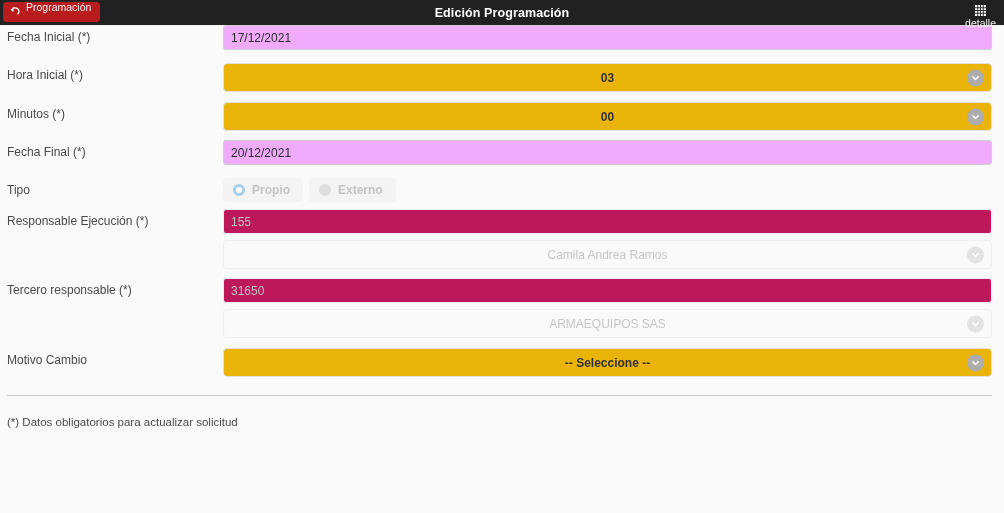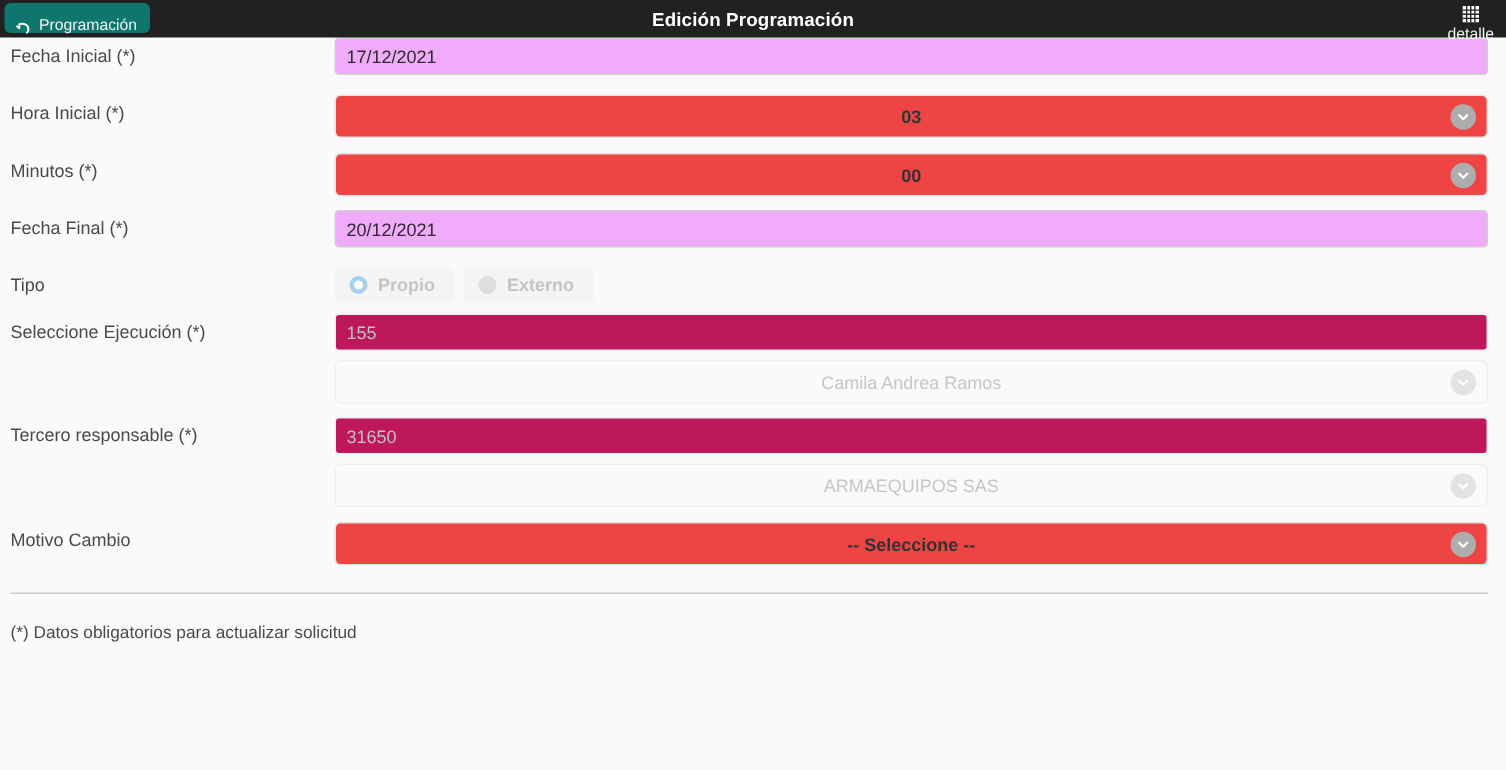--- a/index.html
+++ b/index.html
@@ -24,24 +24,24 @@
     color: #ffffff;
     font-size: 12.5px;
     font-weight: bold;
     letter-spacing: .1px;
   }
   .back-btn {
     position: absolute;
     left: 3px; top: 2px;
     height: 20px;
     display: flex;
-    align-items: flex-end;
+    align-items: flex-start;
     gap: 5px;
-    padding: 12px 9px 0 7px;
-    background: #0f766e;
+    padding: 0 9px 0 7px;
+    background: #b91c1c;
     border-radius: 4px;
     cursor: pointer;
   }
   .back-btn .label {
     color: #f2f2f2;
     font-size: 10.5px;
     line-height: 1;
   }
   .back-icon { width: 11px; height: 11px; display:block; }
   .detail-btn {
@@ -111,21 +111,21 @@
     background: #be185d;
     border-color: #ededed;
     color: #c2c2c2;
   }
 
   
   .sel {
     position: relative;
     width: 100%;
     height: 29px;
-    background: #ef4444;
+    background: #eab308;
     border: 1px solid #e2e2e2;
     border-radius: 4px;
     display: flex;
     align-items: center;
     justify-content: center;
     cursor: pointer;
   }
   .sel .val {
     font-size: 12px;
     font-weight: bold;
@@ -291,21 +291,21 @@
           <span class="dot off"></span>
           <span class="rtext">Externo</span>
         </div>
       </div>
     </div>
   </div>
 
   <div class="gap-d"></div>
 
   <div class="row stack">
-    <div class="lbl">Seleccione Ejecución (*)</div>
+    <div class="lbl">Responsable Ejecución (*)</div>
     <div class="ctl">
       <input class="tinput disabled" type="text" disabled="" value="155" style="">
       <div style="height:6px"></div>
       <div class="sel disabled">
         <span class="val">Camila Andrea Ramos</span>
         <span class="chev">
           <svg viewBox="0 0 12 12" xmlns="http://www.w3.org/2000/svg">
             <path d="M2.5 4.5 L6 8 L9.5 4.5" fill="none" stroke="#ffffff" stroke-width="2" stroke-linecap="round" stroke-linejoin="round"></path>
           </svg>
         </span>

